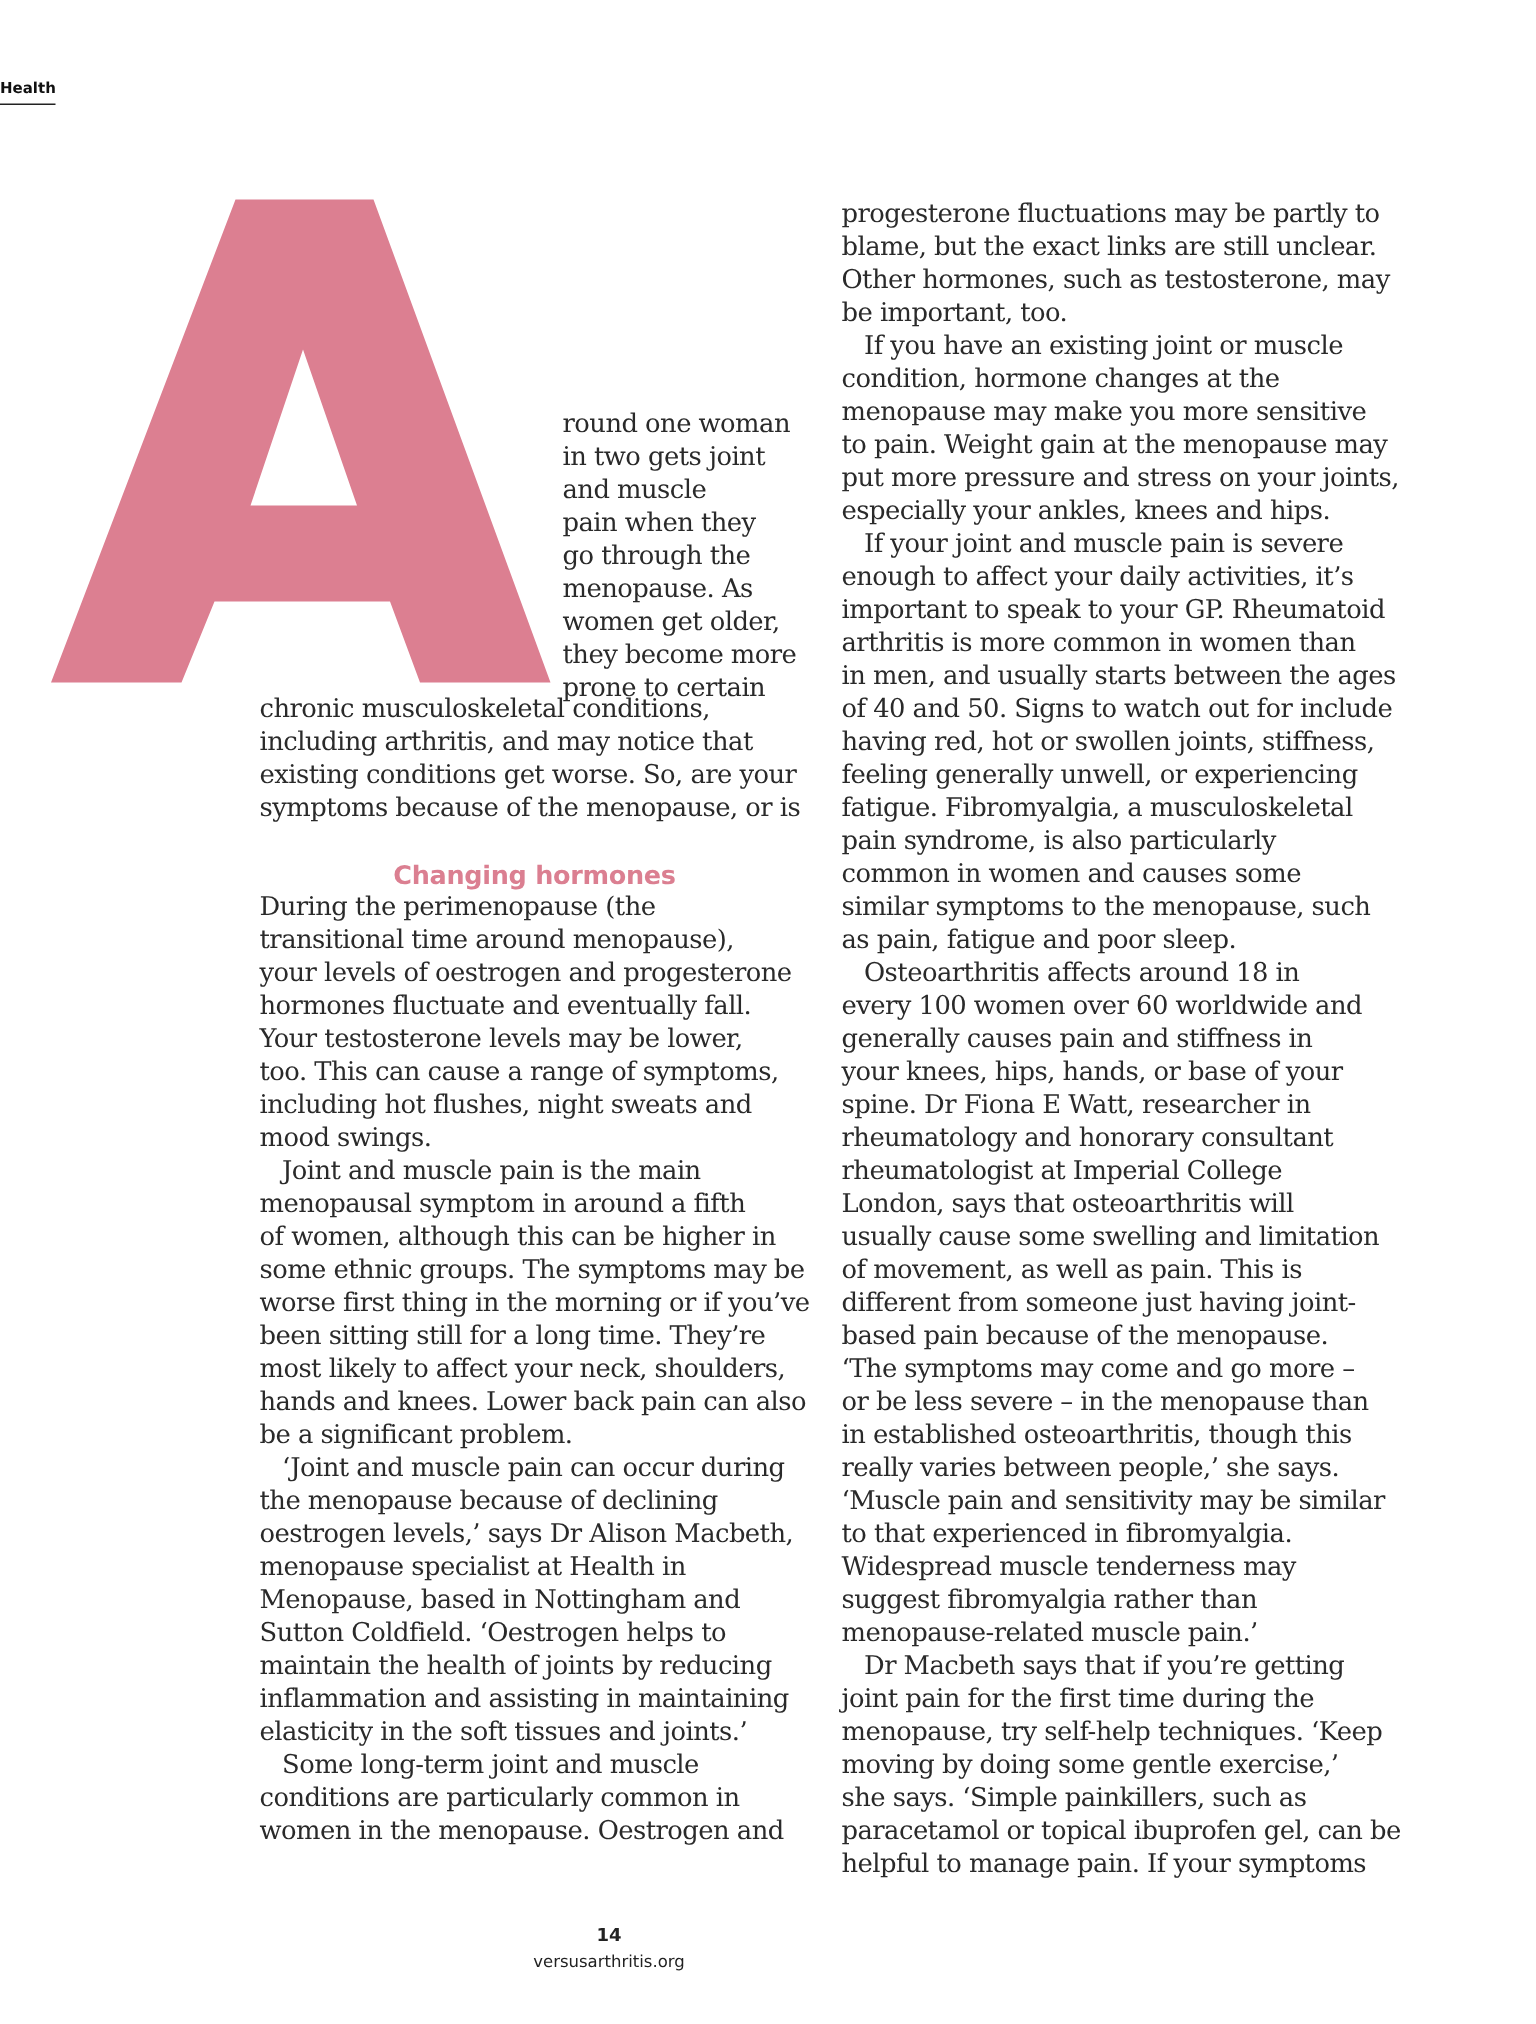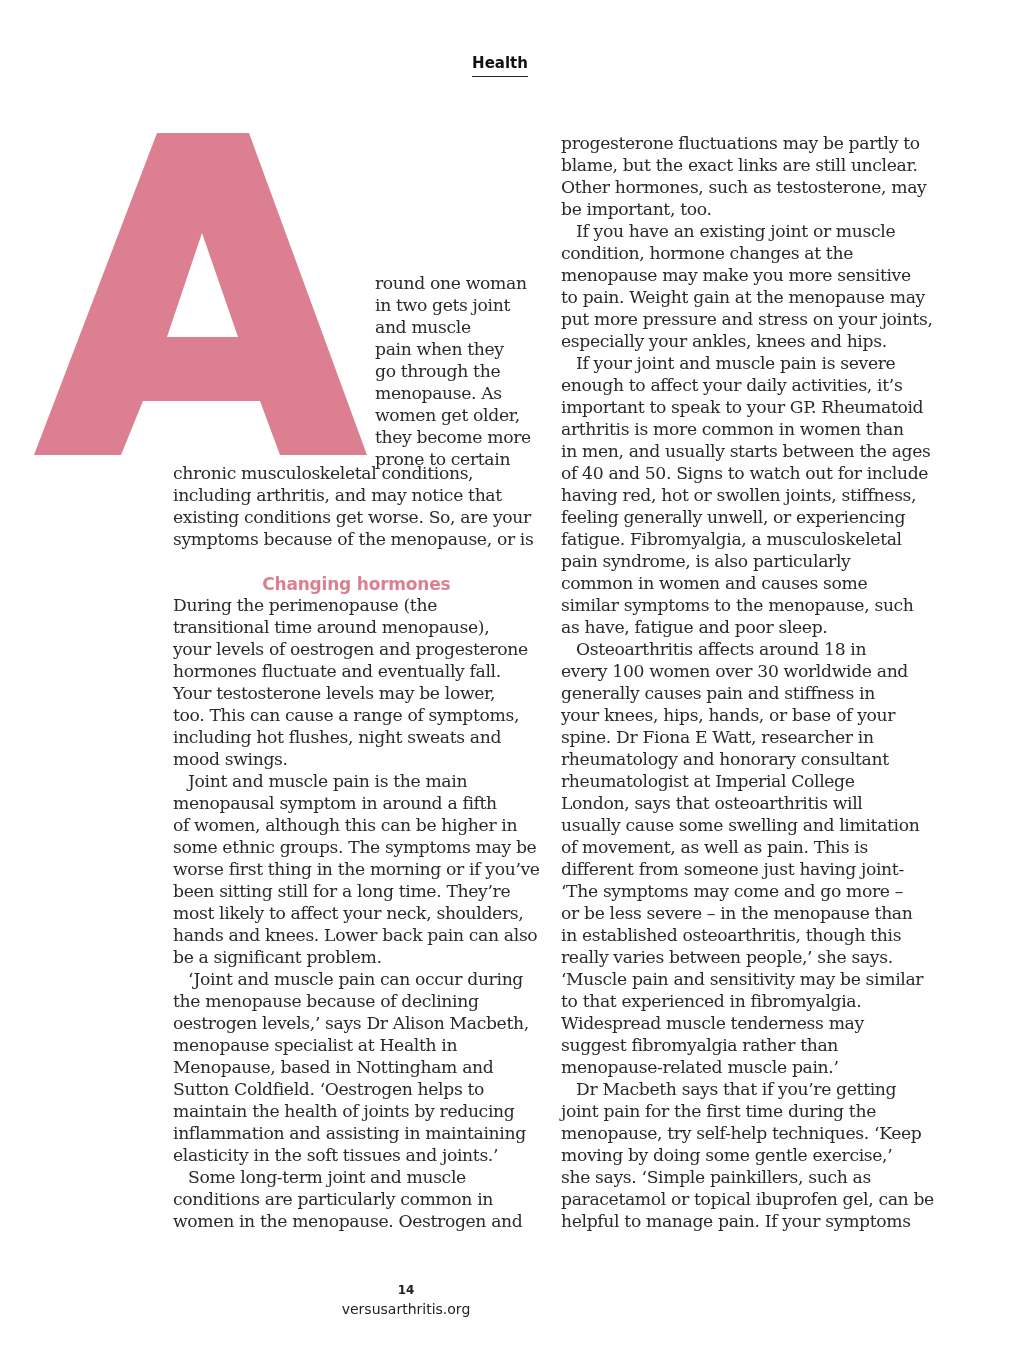--- a/index.html
+++ b/index.html
@@ -2,40 +2,40 @@
 <html><head>
 <meta charset="utf-8">
 <style>
   html, body { margin: 0; padding: 0; background: #ffffff; }
   body { width: 1024px; height: 1349px; position: relative; overflow: hidden; }
   .sans { font-family: "DejaVu Sans", "Liberation Sans", sans-serif; }
   .serif { font-family: "DejaVu Serif", "Liberation Serif", serif; }
 
   .header-tag {
     position: absolute; left: 0; width: 1000px; top: 54px;
-    text-align: center; font-weight: bold; font-size: 15px; color: #111;
+    text-align: left; font-weight: bold; font-size: 10px; color: #111;
   }
   .header-tag span { display: inline-block; padding-bottom: 4px; border-bottom: 1.5px solid #222; }
 
   .dropcap { position: absolute; left: 0; top: 0; }
 
   .col { position: absolute; font-size: 17.2px; line-height: 22px; color: #2a2a2a; letter-spacing: -0.35px; }
   .col .line { white-space: nowrap; height: 22px; }
   .indent { padding-left: 15px; }
 
   .col-left-intro { left: 375px; top: 272px; }
   .col-left { left: 173px; top: 462px; }
   .col-right { left: 561px; top: 132px; }
 
   .subhead { color: #db7f91; font-weight: bold; font-size: 17px; letter-spacing: -0.2px; height: 22px; line-height: 24px; text-align: center; }
   .gap { height: 22px; }
 
   .footer { position: absolute; left: 0; width: 812px; text-align: center; color: #222; }
   .page-num { top: 1283px; font-size: 12px; font-weight: bold; }
-  .site-url { top: 1301px; font-size: 14px; }
+  .site-url { top: 1301px; font-size: 11px; }
 </style>
 </head>
 <body>
 
 <div class="header-tag sans">
   <span>Health</span>
 </div>
 
 <svg class="dropcap" width="400" height="470">
   <path fill-rule="evenodd" d="M157,133 L249,133 L367,455 L280,455 L260,401 L143,401 L121,455 L34,455 Z
@@ -125,34 +125,35 @@
       <div class="line">important to speak to your GP. Rheumatoid</div>
       <div class="line">arthritis is more common in women than</div>
       <div class="line">in men, and usually starts between the ages</div>
       <div class="line">of 40 and 50. Signs to watch out for include</div>
       <div class="line">having red, hot or swollen joints, stiffness,</div>
       <div class="line">feeling generally unwell, or experiencing</div>
       <div class="line">fatigue. Fibromyalgia, a musculoskeletal</div>
       <div class="line">pain syndrome, is also particularly</div>
       <div class="line">common in women and causes some</div>
       <div class="line">similar symptoms to the menopause, such</div>
-      <div class="line">as have, fatigue and poor sleep.</div>
+      <div class="line">as pain, fatigue and poor sleep.</div>
     </div>
     <div>
       <div class="line indent">Osteoarthritis affects around 18 in</div>
-      <div class="line">every 100 women over 30 worldwide and</div>
+      <div class="line">every 100 women over 60 worldwide and</div>
       <div class="line">generally causes pain and stiffness in</div>
       <div class="line">your knees, hips, hands, or base of your</div>
       <div class="line">spine. Dr Fiona E Watt, researcher in</div>
       <div class="line">rheumatology and honorary consultant</div>
       <div class="line">rheumatologist at Imperial College</div>
       <div class="line">London, says that osteoarthritis will</div>
       <div class="line">usually cause some swelling and limitation</div>
       <div class="line">of movement, as well as pain. This is</div>
       <div class="line">different from someone just having joint-</div>
+      <div class="line">based pain because of the menopause.</div>
       <div class="line">‘The symptoms may come and go more –</div>
       <div class="line">or be less severe – in the menopause than</div>
       <div class="line">in established osteoarthritis, though this</div>
       <div class="line">really varies between people,’ she says.</div>
       <div class="line">‘Muscle pain and sensitivity may be similar</div>
       <div class="line">to that experienced in fibromyalgia.</div>
       <div class="line">Widespread muscle tenderness may</div>
       <div class="line">suggest fibromyalgia rather than</div>
       <div class="line">menopause-related muscle pain.’</div>
     </div>

